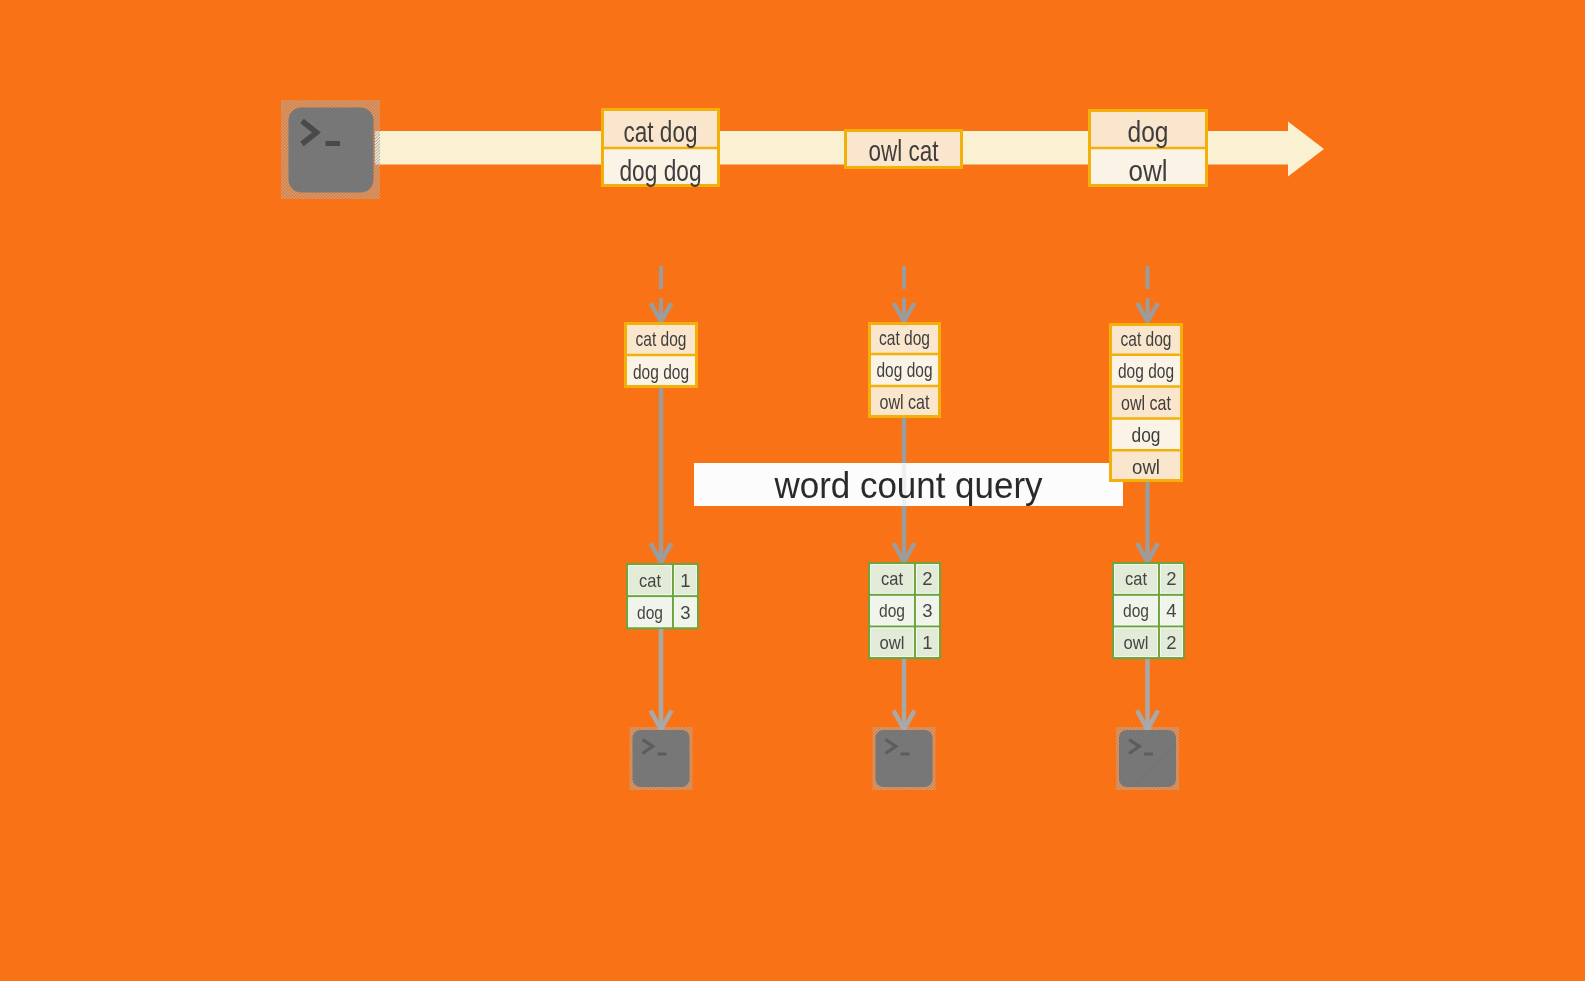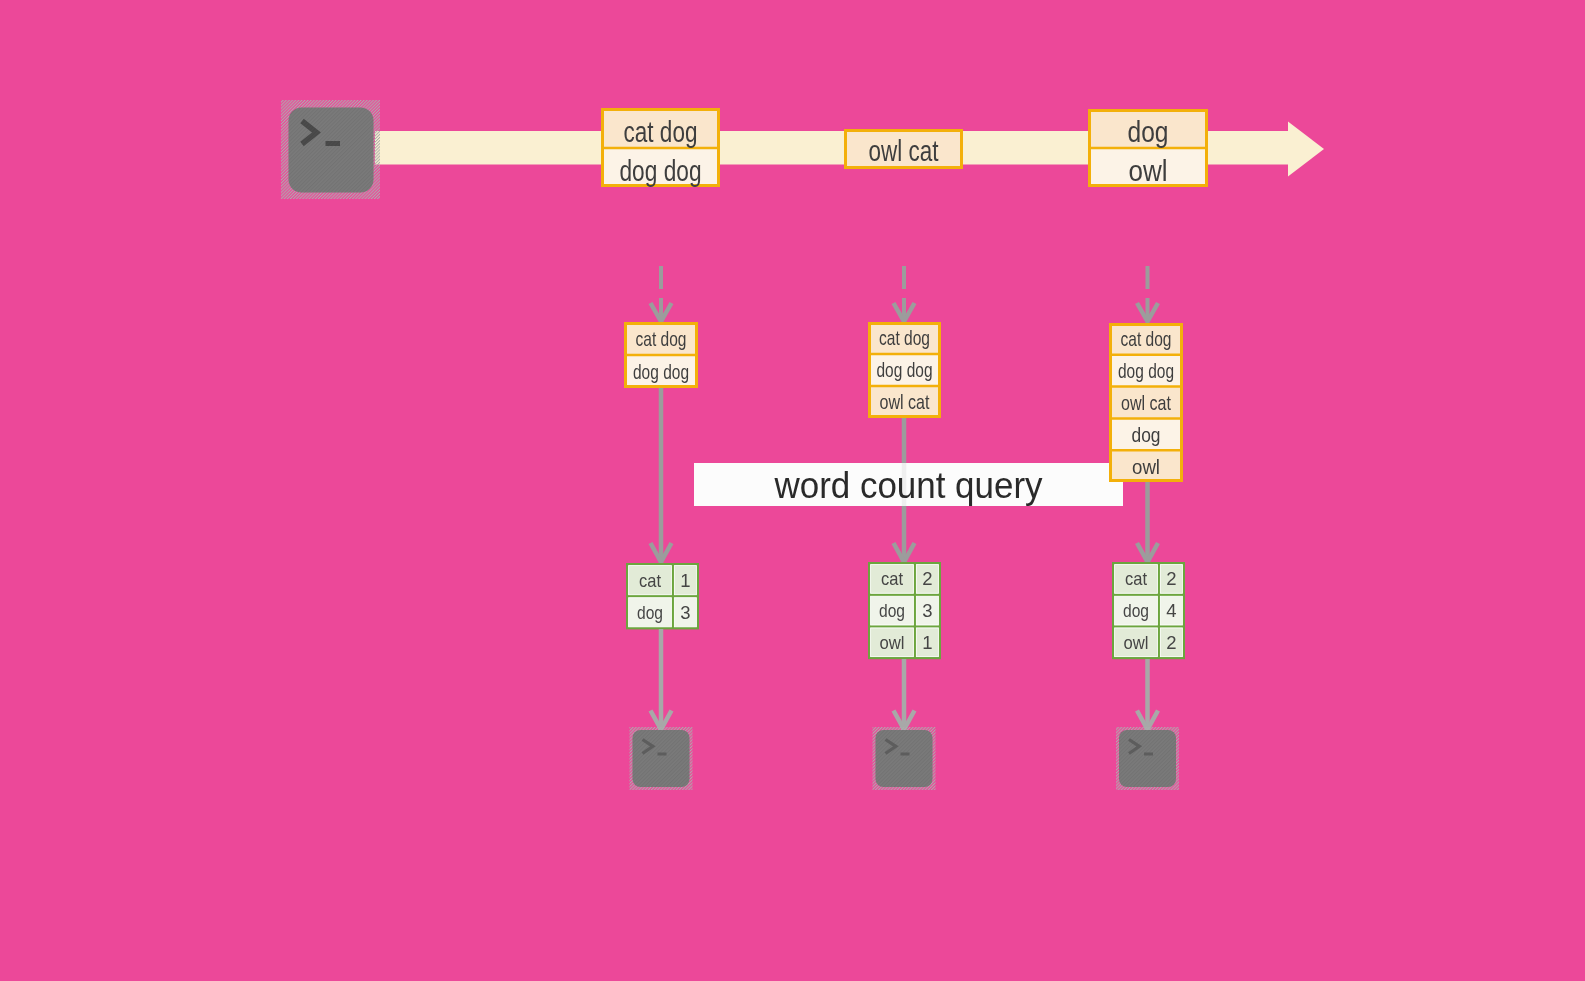--- a/index.html
+++ b/index.html
@@ -1,16 +1,16 @@
 <!DOCTYPE html>
 <html><head>
 <meta charset="utf-8">
 <style>
   html,body{margin:0;padding:0;background:#000;}
-  #stage{position:relative;width:1585px;height:981px;background:#ec4899;overflow:hidden;}
+  #stage{position:relative;width:1585px;height:981px;background:#f97316;overflow:hidden;}
   svg text{font-family:"Liberation Sans",sans-serif;}
 </style>
 </head>
 <body>
 <div id="stage">
 <svg width="1585" height="981" viewBox="0 0 1585 981">
   <defs>
     <pattern id="hatch" width="2.2" height="2.2" patternUnits="userSpaceOnUse" patternTransform="rotate(-45)">
       <rect width="2.2" height="1" y="0" fill="#ACACAC"></rect>
     </pattern>

